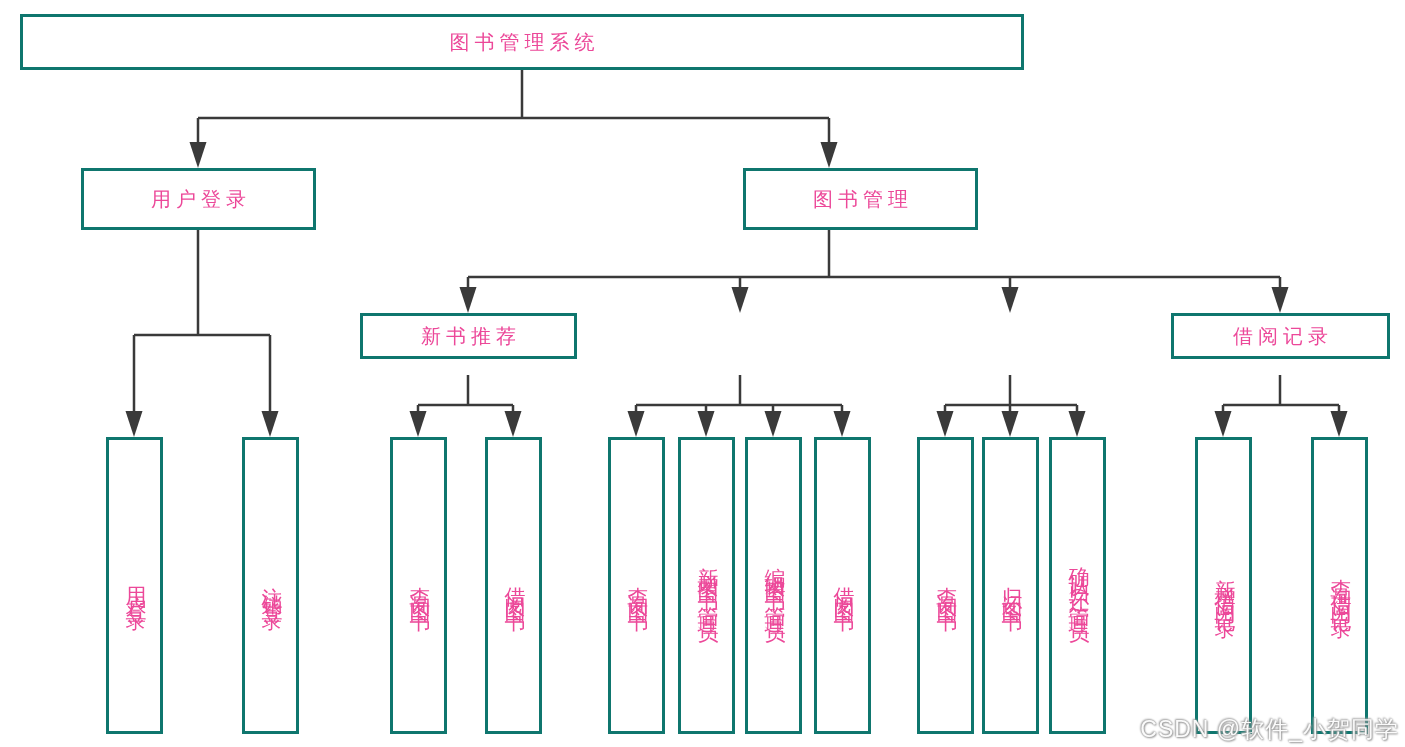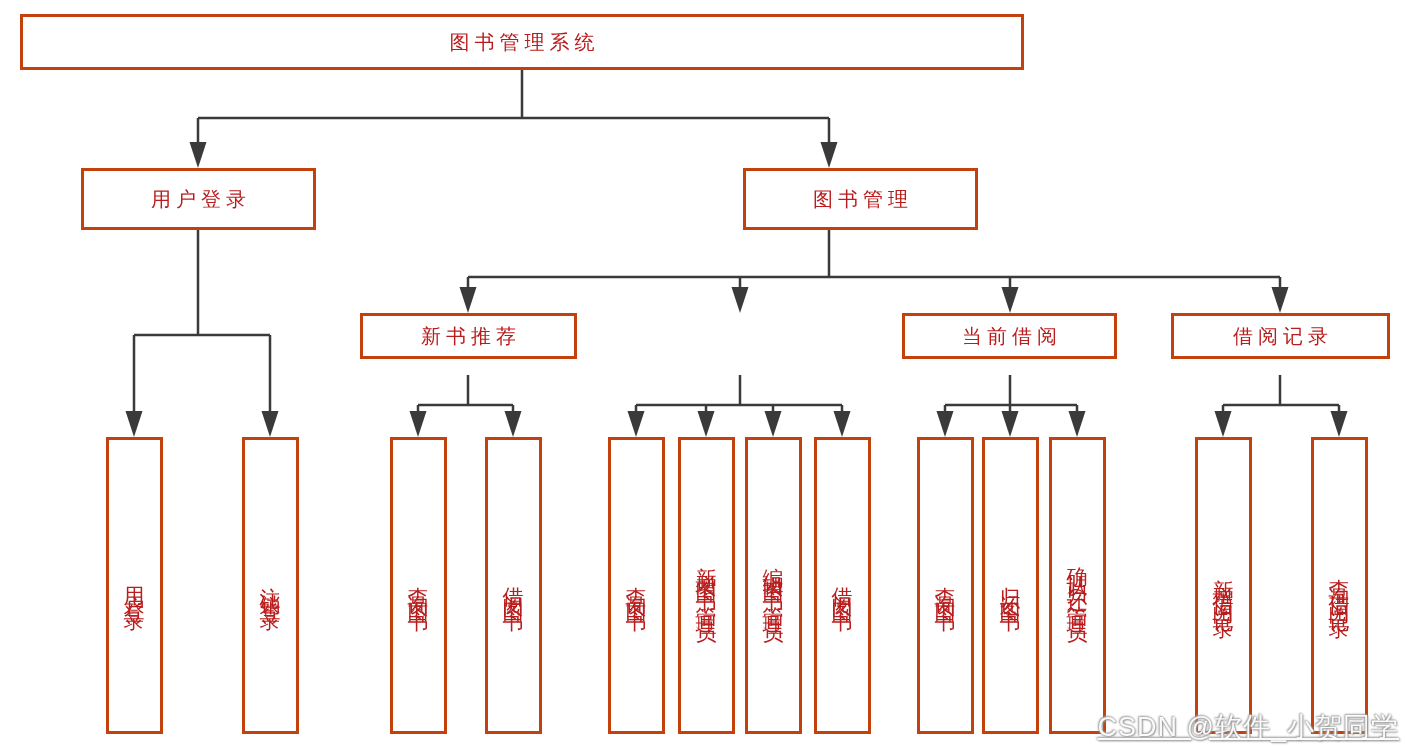--- a/index.html
+++ b/index.html
@@ -18,26 +18,27 @@
   #wires {
     position: absolute;
     left: 0;
     top: 0;
     z-index: 1;
   }
   .node {
     position: absolute;
     box-sizing: border-box;
     background: #ffffff;
-    border: 3px solid #c2410c;
-    color: #b91c1c;
+    border: 3px solid #0f766e;
+    color: #ec4899;
     display: flex;
     align-items: center;
     justify-content: center;
     z-index: 2;
+    font-family: Liberation Mono, monospace;
   }
   .h-node {
     font-size: 20px;
     letter-spacing: 5px;
     text-indent: 5px;
     white-space: nowrap;
   }
   .root-node  { left: 20px;  top: 14px;  width: 1004px; height: 56px; }
   .l2-node    { top: 168px;  height: 62px; }
   .l3-node    { top: 313px;  height: 46px; }
@@ -49,26 +50,25 @@
     text-orientation: mixed;
     font-size: 21px;
     letter-spacing: 8px;
     line-height: 1;
   }
   #watermark {
     position: absolute;
     right: 6px;
     bottom: 2px;
     z-index: 3;
-    font-size: 27px;
+    font-size: 23px;
     letter-spacing: 1px;
     color: rgba(255, 255, 255, 0.95);
     text-shadow: 0 0 2px #8d8d8d, 1px 1px 2px #9a9a9a, -1px -1px 2px #b0b0b0;
     white-space: nowrap;
-    text-decoration: underline;
   }
 </style>
 </head>
 <body>
 
 <div id="stage">
 
   <svg id="wires" width="1405" height="747" viewBox="0 0 1405 747" aria-hidden="true">
     <g stroke="#3a3a3a" stroke-width="2.5" fill="none">
 
@@ -115,21 +115,20 @@
       <polygon points="1330.5,411 1347.5,411 1339,437"></polygon>
     </g>
   </svg>
 
   <div class="node h-node root-node">图书管理系统</div>
 
   <div class="node h-node l2-node" style="left:81px; width:235px;">用户登录</div>
   <div class="node h-node l2-node" style="left:711px; width:235px;margin-left:32px;">图书管理</div>
 
   <div class="node h-node l3-node" style="left:360px; width:217px;">新书推荐</div>
-  <div class="node h-node l3-node" style="left:902px; width:215px;">当前借阅</div>
   <div class="node h-node l3-node" style="left:1171px; width:219px;">借阅记录</div>
 
   <div class="node leaf-node" style="left:106px;">用户登录</div>
   <div class="node leaf-node" style="left:242px;">注销登录</div>
 
   <div class="node leaf-node" style="left:390px;">查询图书</div>
   <div class="node leaf-node" style="left:485px;">借阅图书</div>
 
   <div class="node leaf-node" style="left:608px;">查询图书</div>
   <div class="node leaf-node" style="left:678px;">新增图书（管理员）</div>

